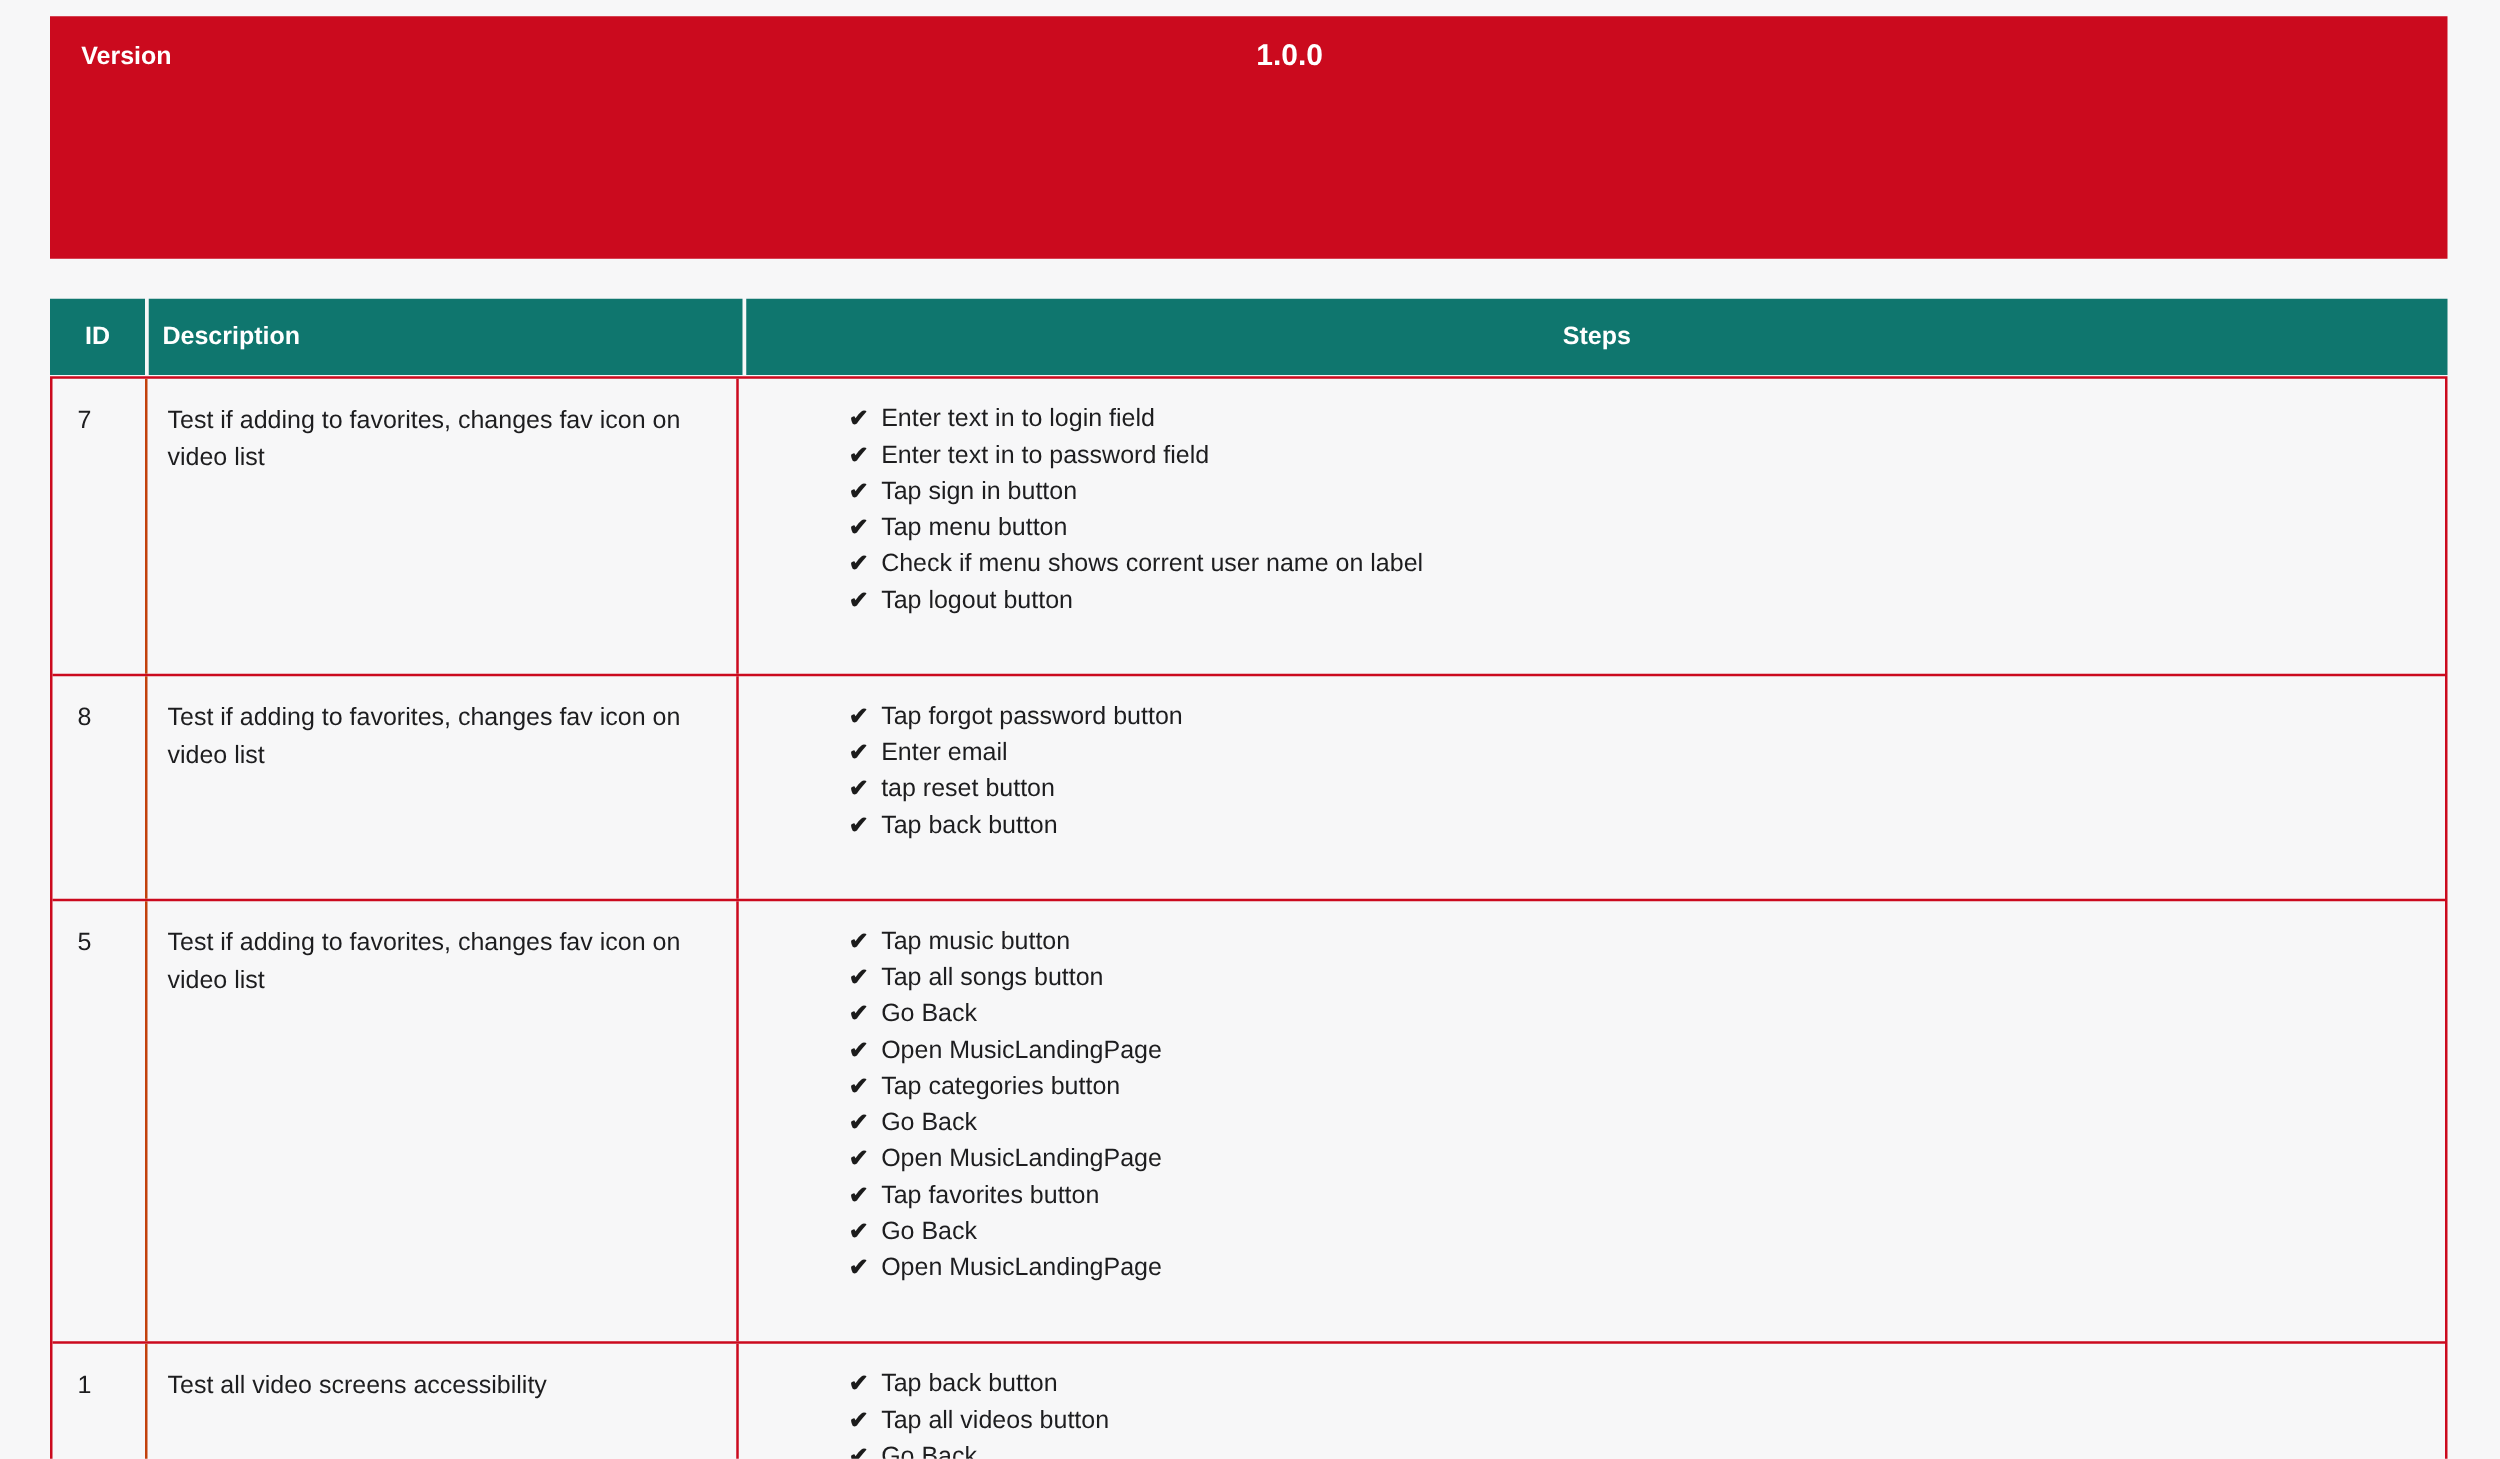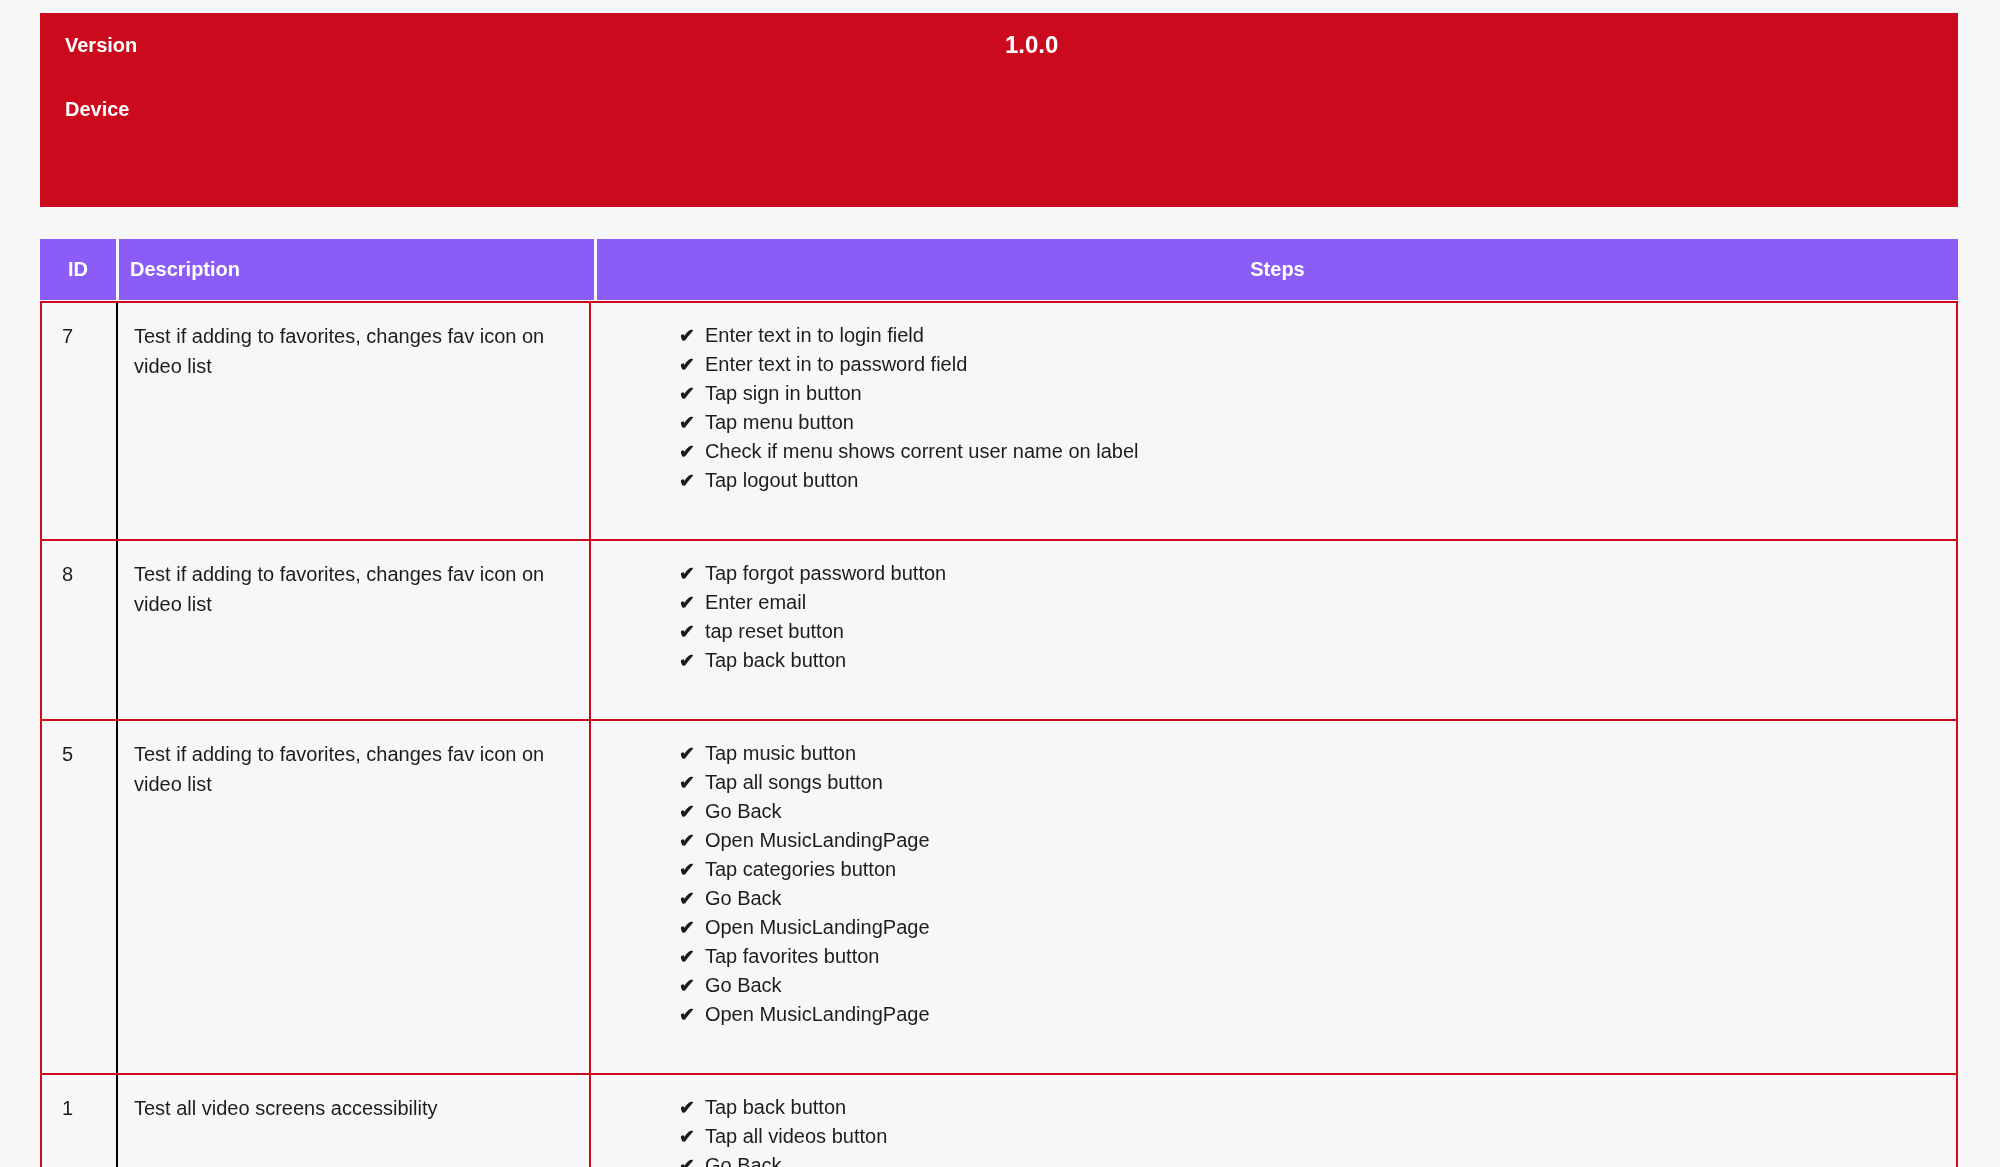--- a/index.html
+++ b/index.html
@@ -47,21 +47,21 @@
     margin: 32px 0 0 40px;
     width: 1918px;
   }
   .thead {
     display: grid;
     grid-template-columns: 76px 475px 1fr;
     column-gap: 3px;
     height: 61px;
   }
   .th {
-    background: #8b5cf6;
+    background: #0f766e;
     color: #ffffff;
     font-size: 20px;
     font-weight: 700;
     display: flex;
     align-items: center;
     justify-content: center;
   }
   .th.left {
     justify-content: flex-start;
     padding-left: 11px;
@@ -80,21 +80,21 @@
   }
   .cell {
     padding: 18px 20px 44px 20px;
     font-size: 20px;
     vertical-align: top;
   }
   .cell-id {
     line-height: 30px;
   }
   .cell-desc {
-    border-left: 2px solid #000000;
+    border-left: 2px solid #c2410c;
     line-height: 30px;
     padding-left: 16px;
   }
   .cell-steps {
     border-left: 2px solid #cb0a1e;
     padding-left: 88px;
   }
   .steps-list {
     list-style: none;
     margin: 0;
@@ -117,21 +117,20 @@
 </style>
 </head>
 <body>
 
 <div class="info-table">
   <div class="info-row">
     <div class="info-label">Version</div>
     <div class="info-value">1.0.0</div>
   </div>
   <div class="info-row">
-    <div class="info-label">Device</div>
   </div>
 </div>
 
 <div class="test-table">
 
   <div class="thead">
     <div class="th">ID</div>
     <div class="th left">Description</div>
     <div class="th">Steps</div>
   </div>

